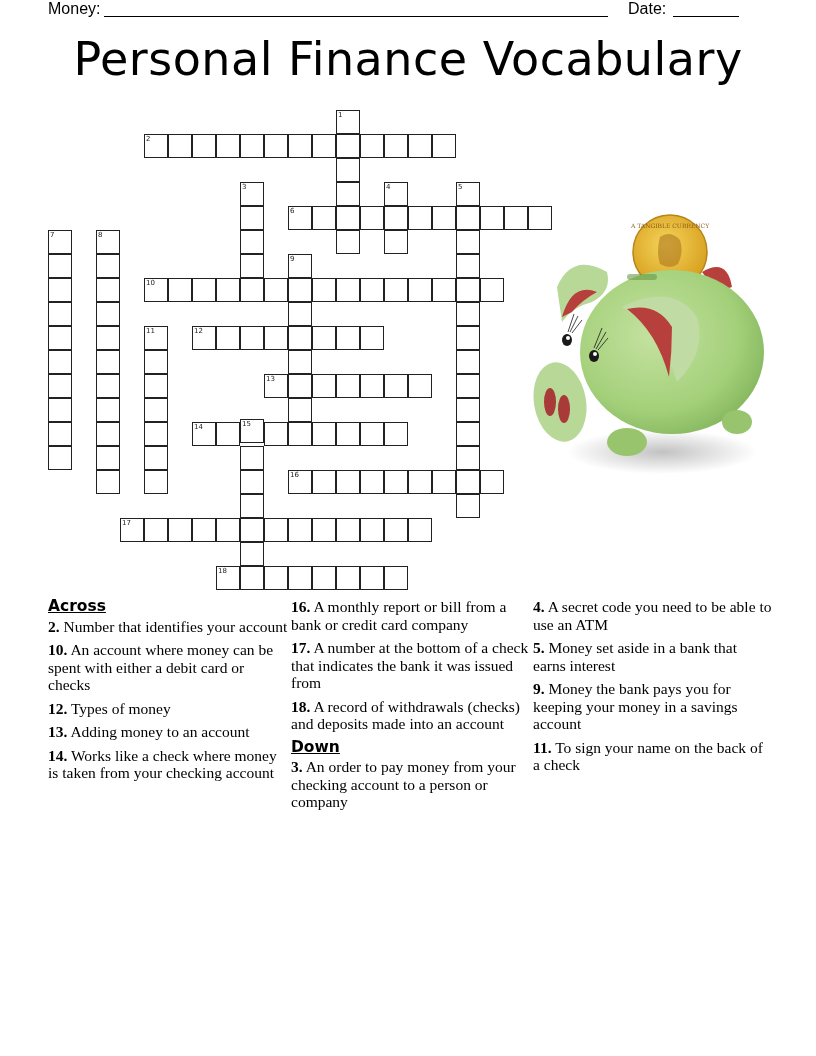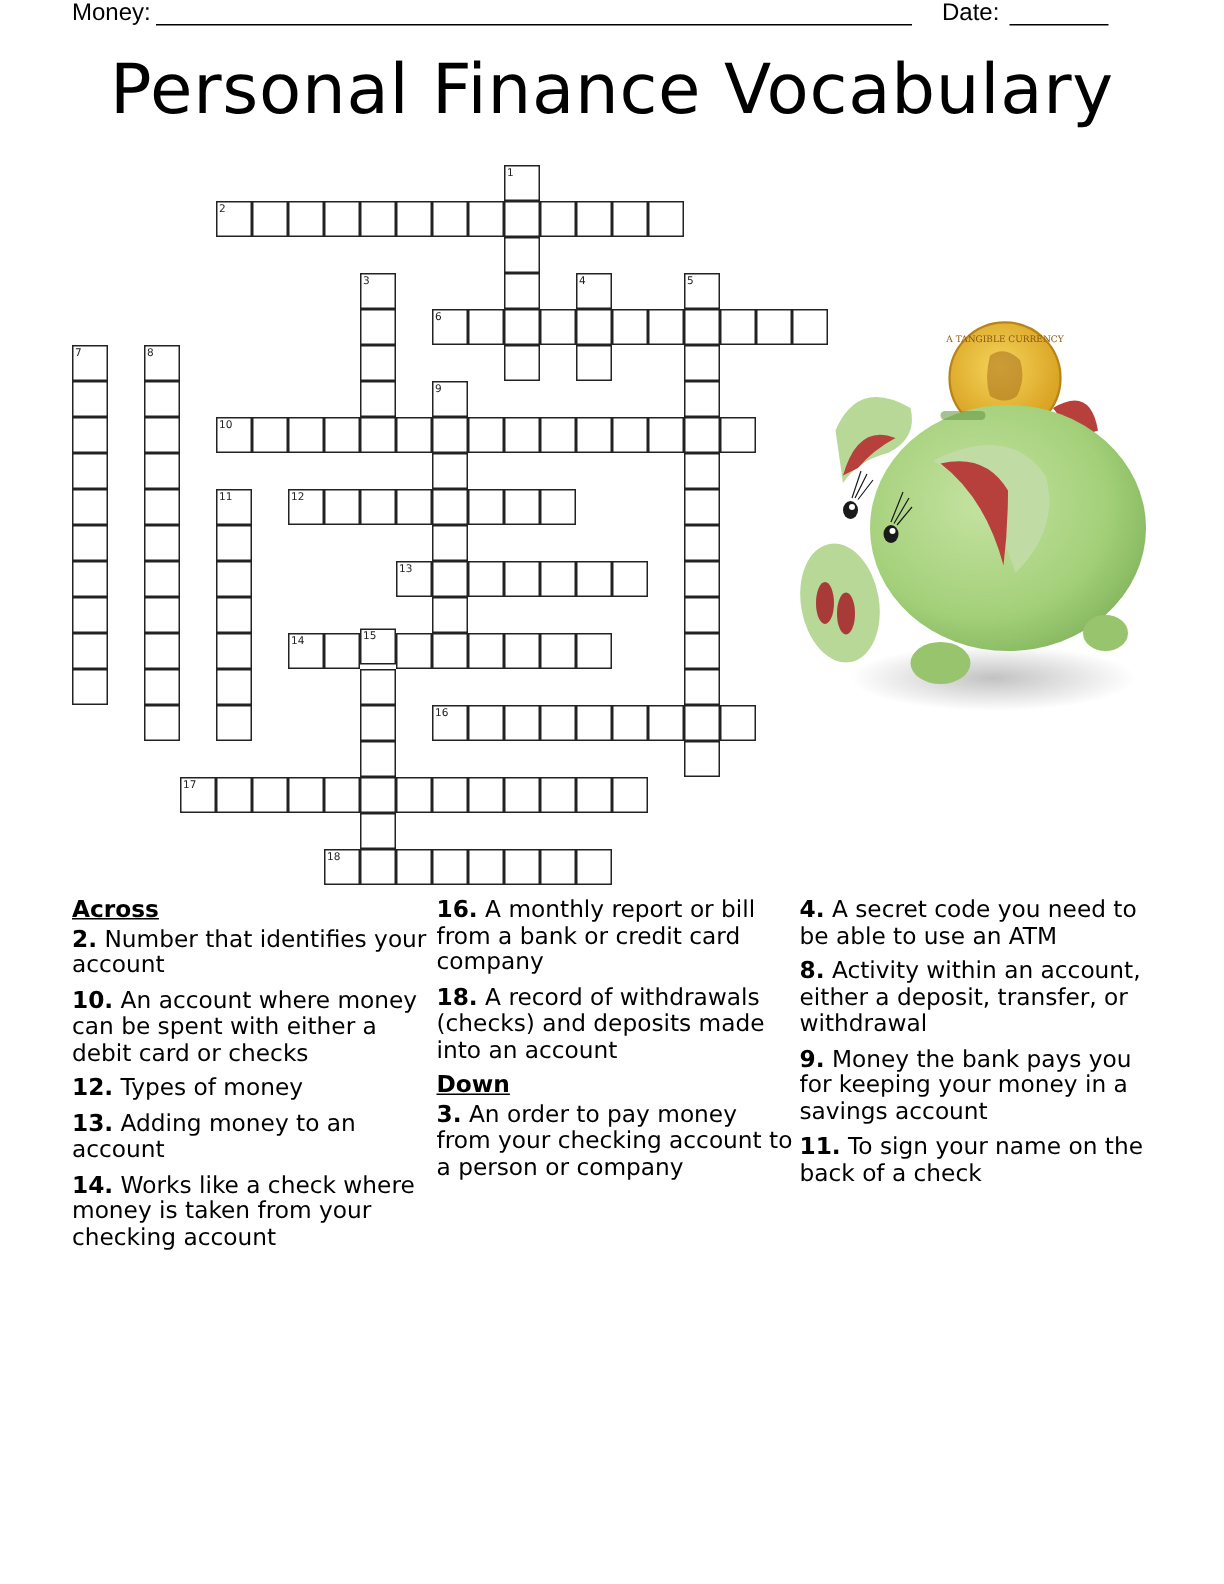--- a/index.html
+++ b/index.html
@@ -12,21 +12,21 @@
   .title { position:absolute; top:32px; left:0; width:816px; text-align:center; font-family:"DejaVu Sans", sans-serif; font-size:46px; letter-spacing:0.5px; font-weight:normal; }
   .grid { position:absolute; left:48px; top:110px; width:504px; height:480px; }
   .cell { position:absolute; width:24px; height:24px; box-sizing:border-box; border:1.5px solid #222; background:#fff; }
   .cell .num { position:absolute; left:1px; top:0px; font-size:7px; font-family:"DejaVu Sans", sans-serif; line-height:8px; color:#222; }
   .pig { position:absolute; left:532px; top:212px; width:240px; height:270px; }
   .clues { position:absolute; top:598px; font-family:"DejaVu Sans", sans-serif; font-size:15.5px; line-height:17.5px; }
   .col1 { left:48px; width:240px; }
   .col2 { left:291px; width:240px; }
   .col3 { left:533px; width:240px; }
   .clue-heading { font-weight:bold; text-decoration:underline; margin-bottom:2px; }
-  .clue { margin-bottom:6px; }
+  .clue { margin-bottom:6px;font-family:Liberation Serif, serif; }
   .clue .n { font-weight:bold; }
 </style>
 </head>
 <body>
 
 <div class="header-line">
   <span class="name-label">Money:</span>
   <div class="name-line"></div>
   <span class="date-label">Date:</span>
   <div class="date-line"></div>
@@ -275,23 +275,24 @@
   <div class="clue-heading">Across</div>
   <div class="clue"><span class="n">2.</span> <span>Number that identifies your account</span></div>
   <div class="clue"><span class="n">10.</span> <span>An account where money can be spent with either a debit card or checks</span></div>
   <div class="clue"><span class="n">12.</span> <span>Types of money</span></div>
   <div class="clue"><span class="n">13.</span> <span>Adding money to an account</span></div>
   <div class="clue"><span class="n">14.</span> <span>Works like a check where money is taken from your checking account</span></div>
 </div>
 
 <div class="clues col2">
   <div class="clue"><span class="n">16.</span> <span>A monthly report or bill from a bank or credit card company</span></div>
+  <div class="clue"><span class="n">17.</span> <span>A number at the bottom of a check that indicates the bank it was issued from</span></div>
   <div class="clue"><span class="n">18.</span> <span>A record of withdrawals (checks) and deposits made into an account</span></div>
   <div class="clue-heading">Down</div>
   <div class="clue"><span class="n">3.</span> <span>An order to pay money from your checking account to a person or company</span></div>
 </div>
 
 <div class="clues col3">
   <div class="clue"><span class="n">4.</span> <span>A secret code you need to be able to use an ATM</span></div>
-  <div class="clue"><span class="n">8.</span> <span>Activity within an account, either a deposit, transfer, or withdrawal</span></div>
+  <div class="clue"><span class="n">5.</span> <span>Money set aside in a bank that earns interest</span></div>
   <div class="clue"><span class="n">9.</span> <span>Money the bank pays you for keeping your money in a savings account</span></div>
   <div class="clue"><span class="n">11.</span> <span>To sign your name on the back of a check</span></div>
 </div>
 
 </body></html>

